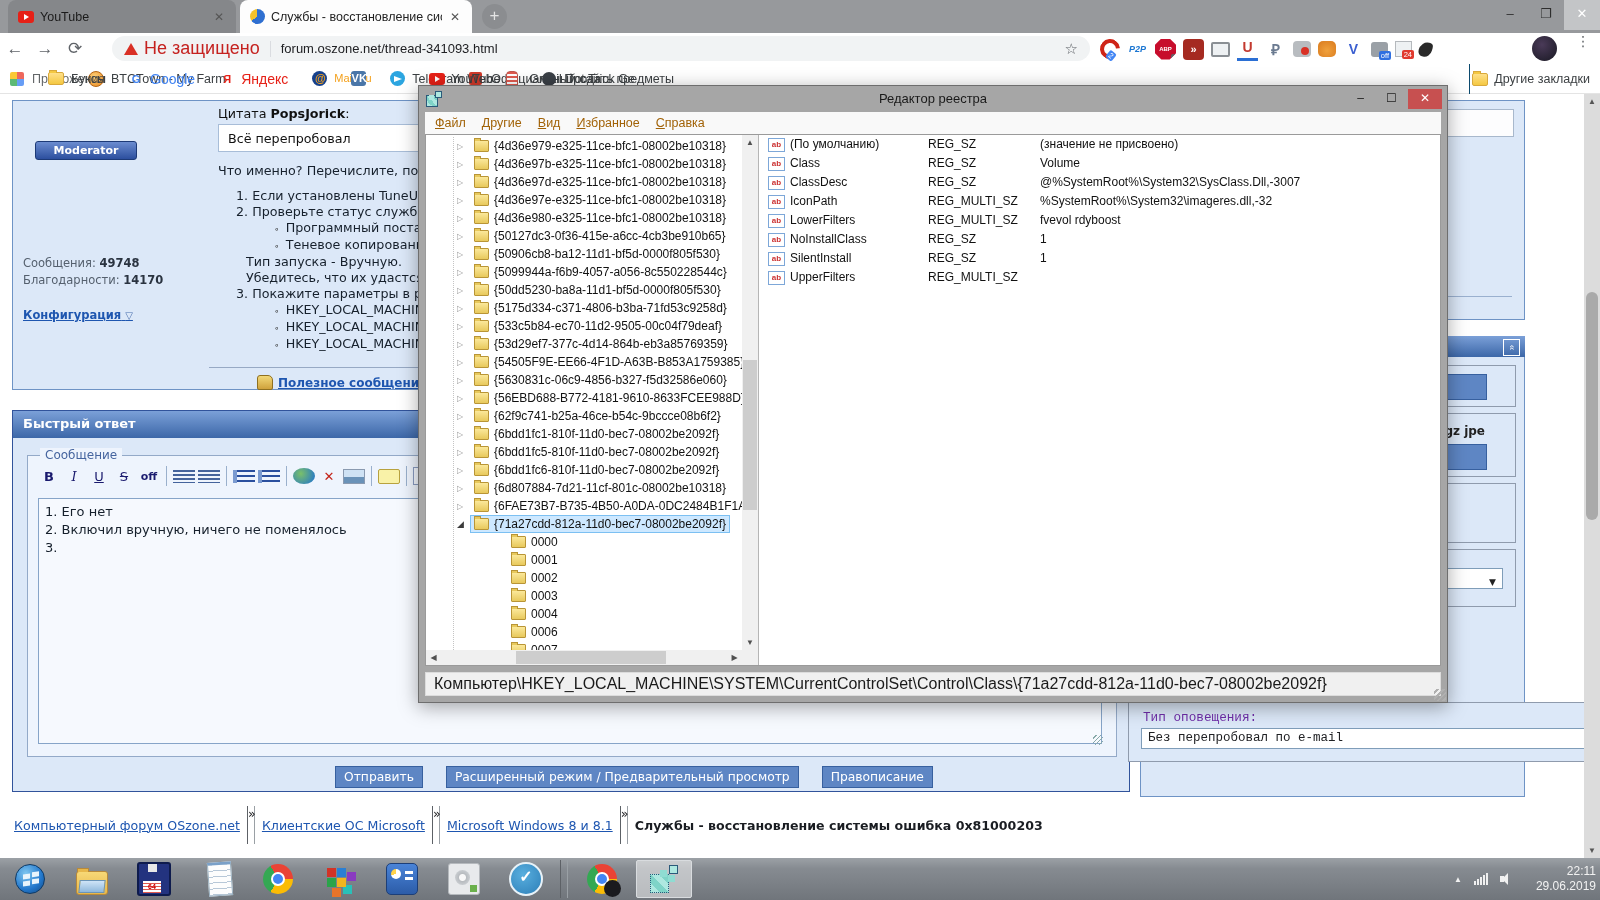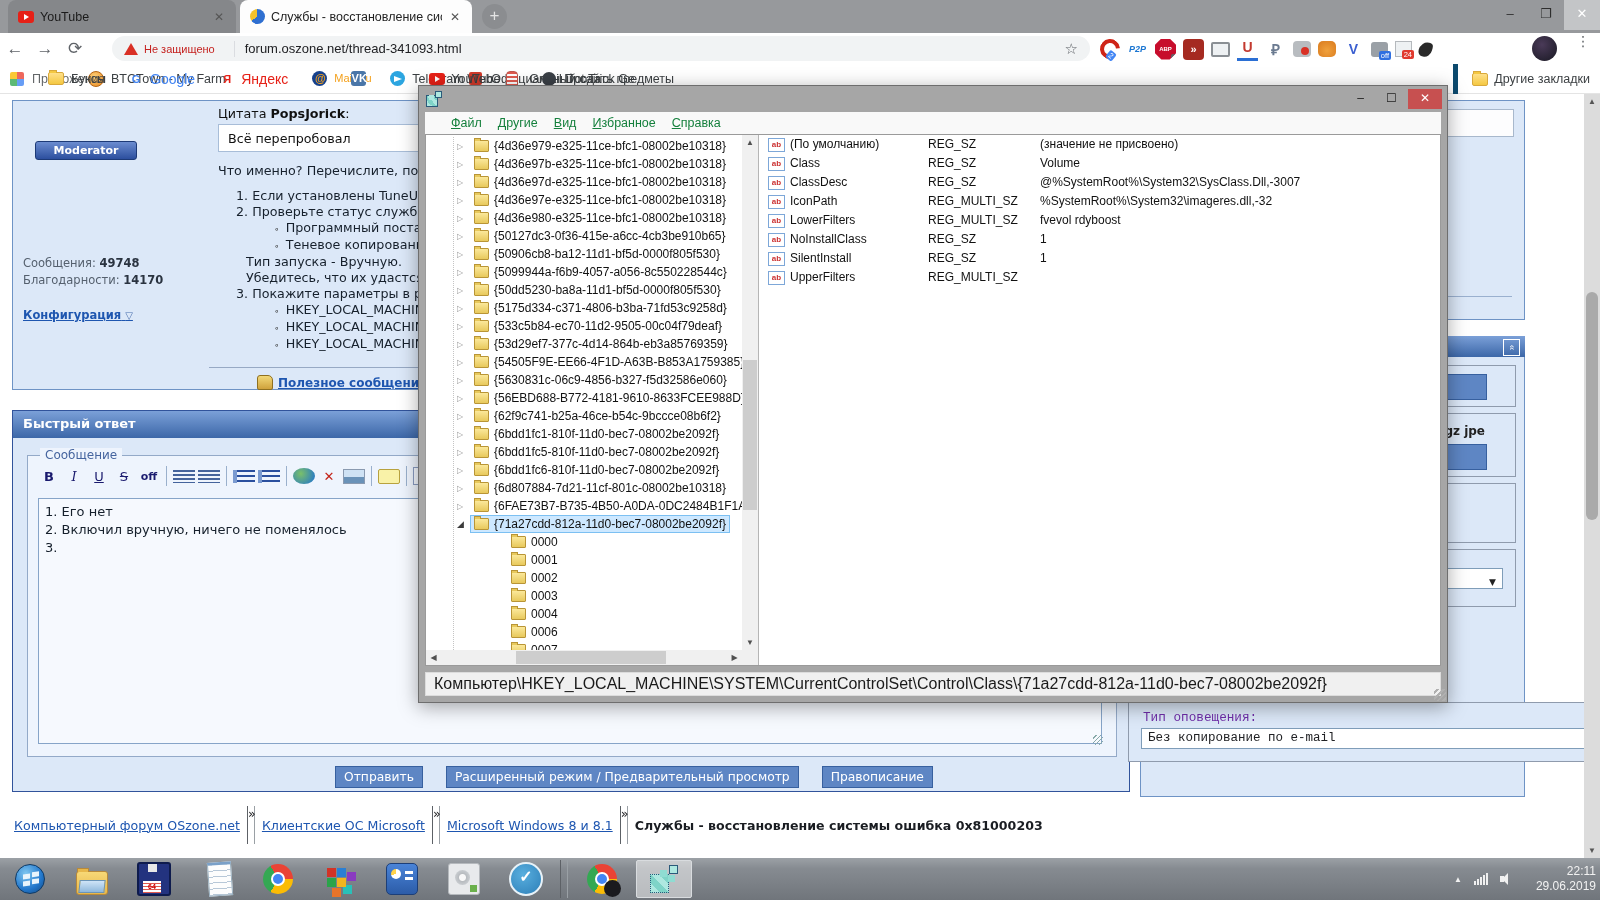--- a/index.html
+++ b/index.html
@@ -19,21 +19,21 @@
   .newtab{position:absolute;left:482px;top:4px;width:25px;height:25px;border-radius:50%;background:#8b8d90;color:#e4e4e4;text-align:center;line-height:24px;font-size:17px;}
   .wincontrols{position:absolute;right:0;top:0;height:30px;display:flex;}
   .wc{width:36px;height:30px;text-align:center;line-height:28px;color:#2e2e2e;font-size:13px;}
   .wc-close{background:#c3c5c7;color:#fff;}
 
   
   .toolbar{position:absolute;left:0;top:33px;width:1600px;height:31px;background:#fff;display:flex;align-items:center;}
   .navbtn{font-size:17px;color:#5f6368;width:30px;text-align:center;}
   .omnibox{position:absolute;left:112px;top:3px;width:978px;height:25px;background:#f1f3f4;border-radius:13px;display:flex;align-items:center;padding:0 12px;box-sizing:border-box;}
   .warn-tri{width:0;height:0;border-left:7px solid transparent;border-right:7px solid transparent;border-bottom:12px solid #d93025;margin-right:6px;position:relative;}
-  .sec-text{color:#c5221f;font-size:11px;margin-right:19px;white-space:nowrap;}
+  .sec-text{color:#c5221f;font-size:18px;margin-right:10px;white-space:nowrap;}
   .omni-div{width:1px;height:16px;background:#dadce0;margin-right:10px;}
   .url-text{color:#202124;font-size:13px;white-space:nowrap;flex:1;}
   .omni-star{color:#5f6368;font-size:15px;}
   .extrow{position:absolute;left:1100px;top:3px;height:26px;display:flex;gap:7px;align-items:center;}
   .ext{position:relative;width:21px;height:21px;display:flex;align-items:center;justify-content:center;font-size:11px;}
   .ext-badge{position:absolute;right:-3px;bottom:-3px;background:#4285f4;color:#fff;font-size:7.5px;padding:0 2px;border-radius:2px;line-height:9px;}
   .ext-badge:empty{display:none;}
   .e-c{border:4px solid #cf2418;border-right-color:transparent;border-radius:50%;width:12px;height:12px;transform:rotate(40deg);}
   .e-p2p{color:#1b76d2;font-weight:bold;font-style:italic;font-size:9px;}
   .e-abp{background:#c70d2c;clip-path:polygon(30% 0,70% 0,100% 30%,100% 70%,70% 100%,30% 100%,0 70%,0 30%);color:#fff;font-size:6px;font-weight:bold;}
@@ -69,21 +69,21 @@
   .bi-ya{color:#e62117;font-size:14px;}
   .bi-mail{background:#16418c;border-radius:50%;color:#f4a11c;width:15px;height:15px;line-height:15px;text-align:center;font-size:11px;}
   .bi-vk{background:#4a76a8;border-radius:3px;color:#fff;width:15px;height:15px;line-height:15px;text-align:center;font-size:8px;}
   .bi-tg{background:#2ca5e0;border-radius:50%;width:15px;height:15px;position:relative;}
   .bi-tg::after{content:"";position:absolute;left:4px;top:5px;border-left:8px solid #fff;border-top:3px solid transparent;border-bottom:3px solid transparent;}
   .bi-yt{background:#e62117;border-radius:3px;width:16px;height:12px;position:relative;}
   .bi-yt::after{content:"";position:absolute;left:6px;top:3px;border-left:5px solid #fff;border-top:3px solid transparent;border-bottom:3px solid transparent;}
   .bi-red{background:#d03a2b;width:13px;height:13px;border-radius:2px;}
   .bi-seal{background:repeating-linear-gradient(180deg,#e05a4f 0 2px,#fff 2px 4px);width:10px;height:14px;border-radius:4px 4px 2px 2px;border:1px solid #c0564c;}
   .bi-dark{background:#3a3f46;border-radius:50%;width:14px;height:14px;}
-  .other-bm{position:absolute;right:10px;top:0;height:30px;display:flex;align-items:center;gap:6px;font-size:12.5px;color:#3c4043;border-left:5px solid #0c4a6e;padding-left:14px;}
+  .other-bm{position:absolute;right:10px;top:0;height:30px;display:flex;align-items:center;gap:6px;font-size:12.5px;color:#3c4043;border-left:1px solid #0c4a6e;padding-left:2px;}
 
   
   .page{position:absolute;left:0;top:94px;width:1600px;height:764px;background:#fff;z-index:1;}
   .fpanel{position:absolute;background:#dce8f8;border:1px solid #6e93c5;box-sizing:border-box;font-family:"DejaVu Sans",sans-serif;}
   .post-panel{left:12px;top:6px;width:1118px;height:290px;}
   .mod-badge{position:absolute;left:22px;top:40px;width:102px;height:19px;border-radius:3px;background:linear-gradient(#6b8cd0,#2c4f9e);border:1px solid #1d3a77;color:#fff;font-size:11px;font-weight:bold;text-align:center;line-height:18px;box-sizing:border-box;}
   .stat-line{position:absolute;left:10px;font-size:11.5px;color:#55606e;}
   .stat-line b{color:#2a3340;}
   .cfg-link{position:absolute;left:10px;top:207px;font-size:11.5px;font-weight:bold;color:#1e56b0;text-decoration:underline;}
   .cfg-arrow{color:#4a6fae;text-decoration:none;font-size:10px;}
@@ -161,21 +161,21 @@
   
   .regedit{position:absolute;left:418px;top:85px;width:1030px;height:618px;background:#a6a6a6;border:1px solid #6e6e6e;box-sizing:border-box;z-index:10;box-shadow:0 4px 18px rgba(0,0,0,.35);font-family:"Liberation Sans",sans-serif;}
   .reg-title{position:absolute;left:0;top:0;right:0;height:26px;text-align:center;font-size:13px;color:#1a1a1a;line-height:25px;}
   .reg-ico{position:absolute;left:7px;top:5px;width:16px;height:16px;}
   .reg-ico::before{content:"";position:absolute;left:0;bottom:0;width:10px;height:10px;background:
      linear-gradient(45deg,#aee8e0 25%,#7fd4c8 25% 50%,#aee8e0 50% 75%,#7fd4c8 75%);border:1px solid #2a5a7a;}
   .reg-ico::after{content:"";position:absolute;right:0;top:0;width:5px;height:5px;background:#aee8e0;border:1px solid #2a5a7a;box-shadow:-7px 3px 0 -1px #aee8e0;}
   .reg-controls{position:absolute;right:5px;top:3px;display:flex;align-items:center;gap:2px;}
   .rc{width:29px;height:20px;text-align:center;line-height:18px;color:#222;font-size:12px;}
   .rc-close{width:34px;background:#c75050;color:#fff;font-size:12px;}
-  .reg-menu{position:absolute;left:6px;top:26px;right:6px;height:22px;background:#f9f9f9;display:flex;align-items:center;padding-left:18px;font-size:12.5px;color:#15803d;}
+  .reg-menu{position:absolute;left:6px;top:26px;right:6px;height:22px;background:#f9f9f9;display:flex;align-items:center;padding-left:2px;font-size:12.5px;color:#a16207;}
   .reg-menu-item{padding:3px 8px;}
   .reg-menu-item::first-letter{text-decoration:underline;}
   .reg-body{position:absolute;left:6px;top:48px;right:6px;bottom:36px;background:#fff;border:1px solid #9a9a9a;box-sizing:border-box;overflow:hidden;}
   .tree-pane{position:absolute;left:0;top:0;width:333px;bottom:0;border-right:1px solid #b5b5b5;box-sizing:border-box;}
   .tree-rows{position:absolute;left:0;top:2px;right:16px;bottom:15px;overflow:hidden;}
   .tree-rows::before{content:"";position:absolute;left:27px;top:0;bottom:0;border-left:1px dotted #c4c4c4;}
   .tree-row{height:18px;display:flex;align-items:center;font-size:12px;color:#111;white-space:nowrap;}
   .tree-row.d0{padding-left:31px;}
   .tree-row.d1{padding-left:68px;}
   .tree-exp{width:13px;font-size:8px;color:#9a9a9a;flex:none;}
@@ -482,31 +482,32 @@
       </div>
       <div class="sb-box" style="top:126px;height:58px;"></div>
       <div class="sb-box" style="top:192px;height:56px;">
         <div class="sb-select" style="top:18px;">
             <span class="sel-arrow">▼</span>
           </div>
       </div>
     </div>
     <div class="fpanel sb-c">
       <div class="sb-c-label">Тип оповещения:</div>
-      <div class="sb-select"><span>Без копирование по e-mail</span><span class="sel-arrow">▼</span></div>
+      <div class="sb-select"><span>Без перепробовал по e-mail</span><span class="sel-arrow">▼</span></div>
     </div>
 
     <div class="pg-scroll">
       <div class="pg-arrow" style="top:0;">▲</div>
       <div class="pg-thumb"></div>
       <div class="pg-arrow" style="bottom:0;">▼</div>
     </div>
   </div>
 
   <div class="regedit">
+    <div class="reg-title">Редактор реестра</div>
     <div class="reg-ico"></div>
     <div class="reg-controls">
       <span class="rc">–</span>
       <span class="rc">☐</span>
       <span class="rc rc-close">✕</span>
     </div>
     <div class="reg-menu">
         <span class="reg-menu-item">Файл</span>
         <span class="reg-menu-item">Другие</span>
         <span class="reg-menu-item">Вид</span>

